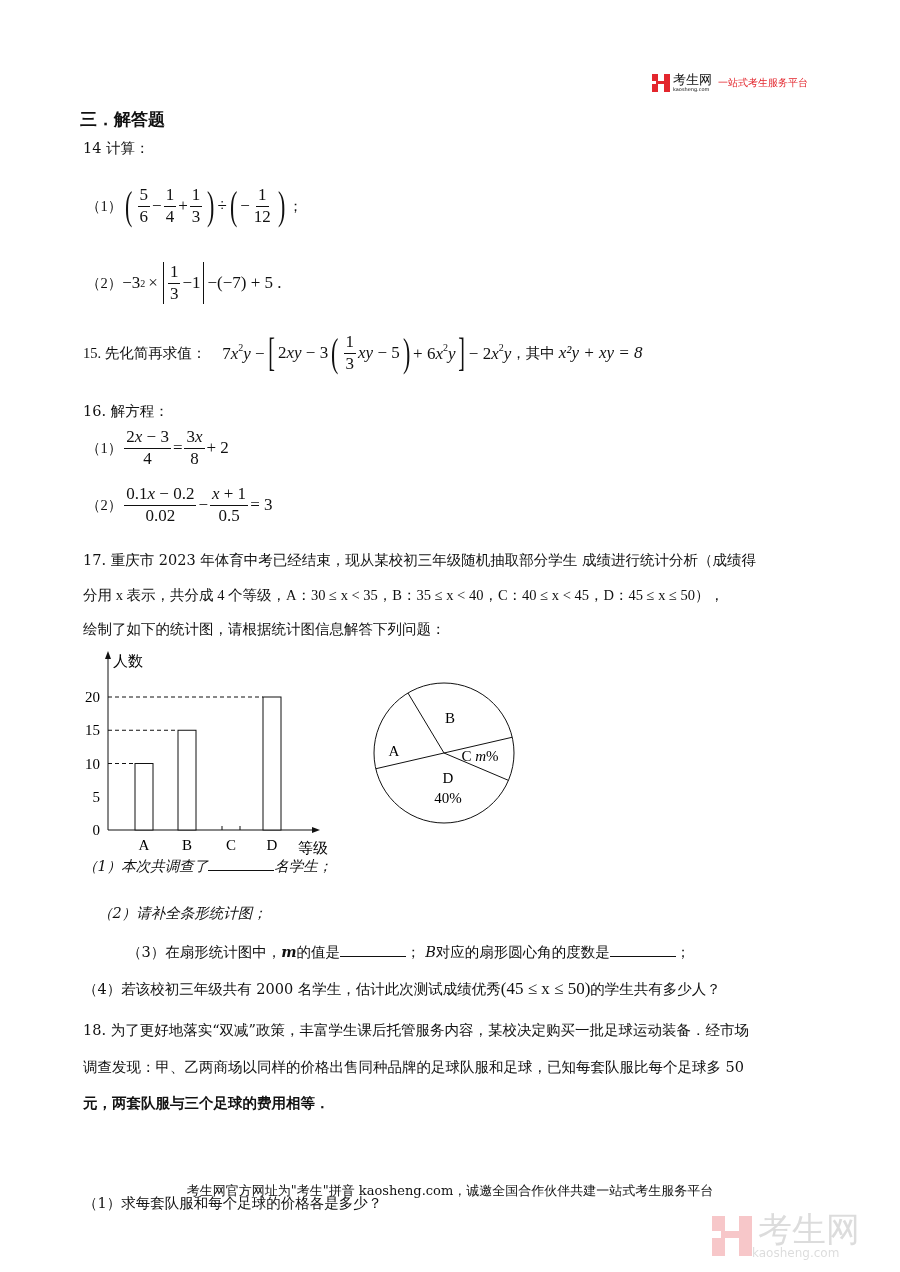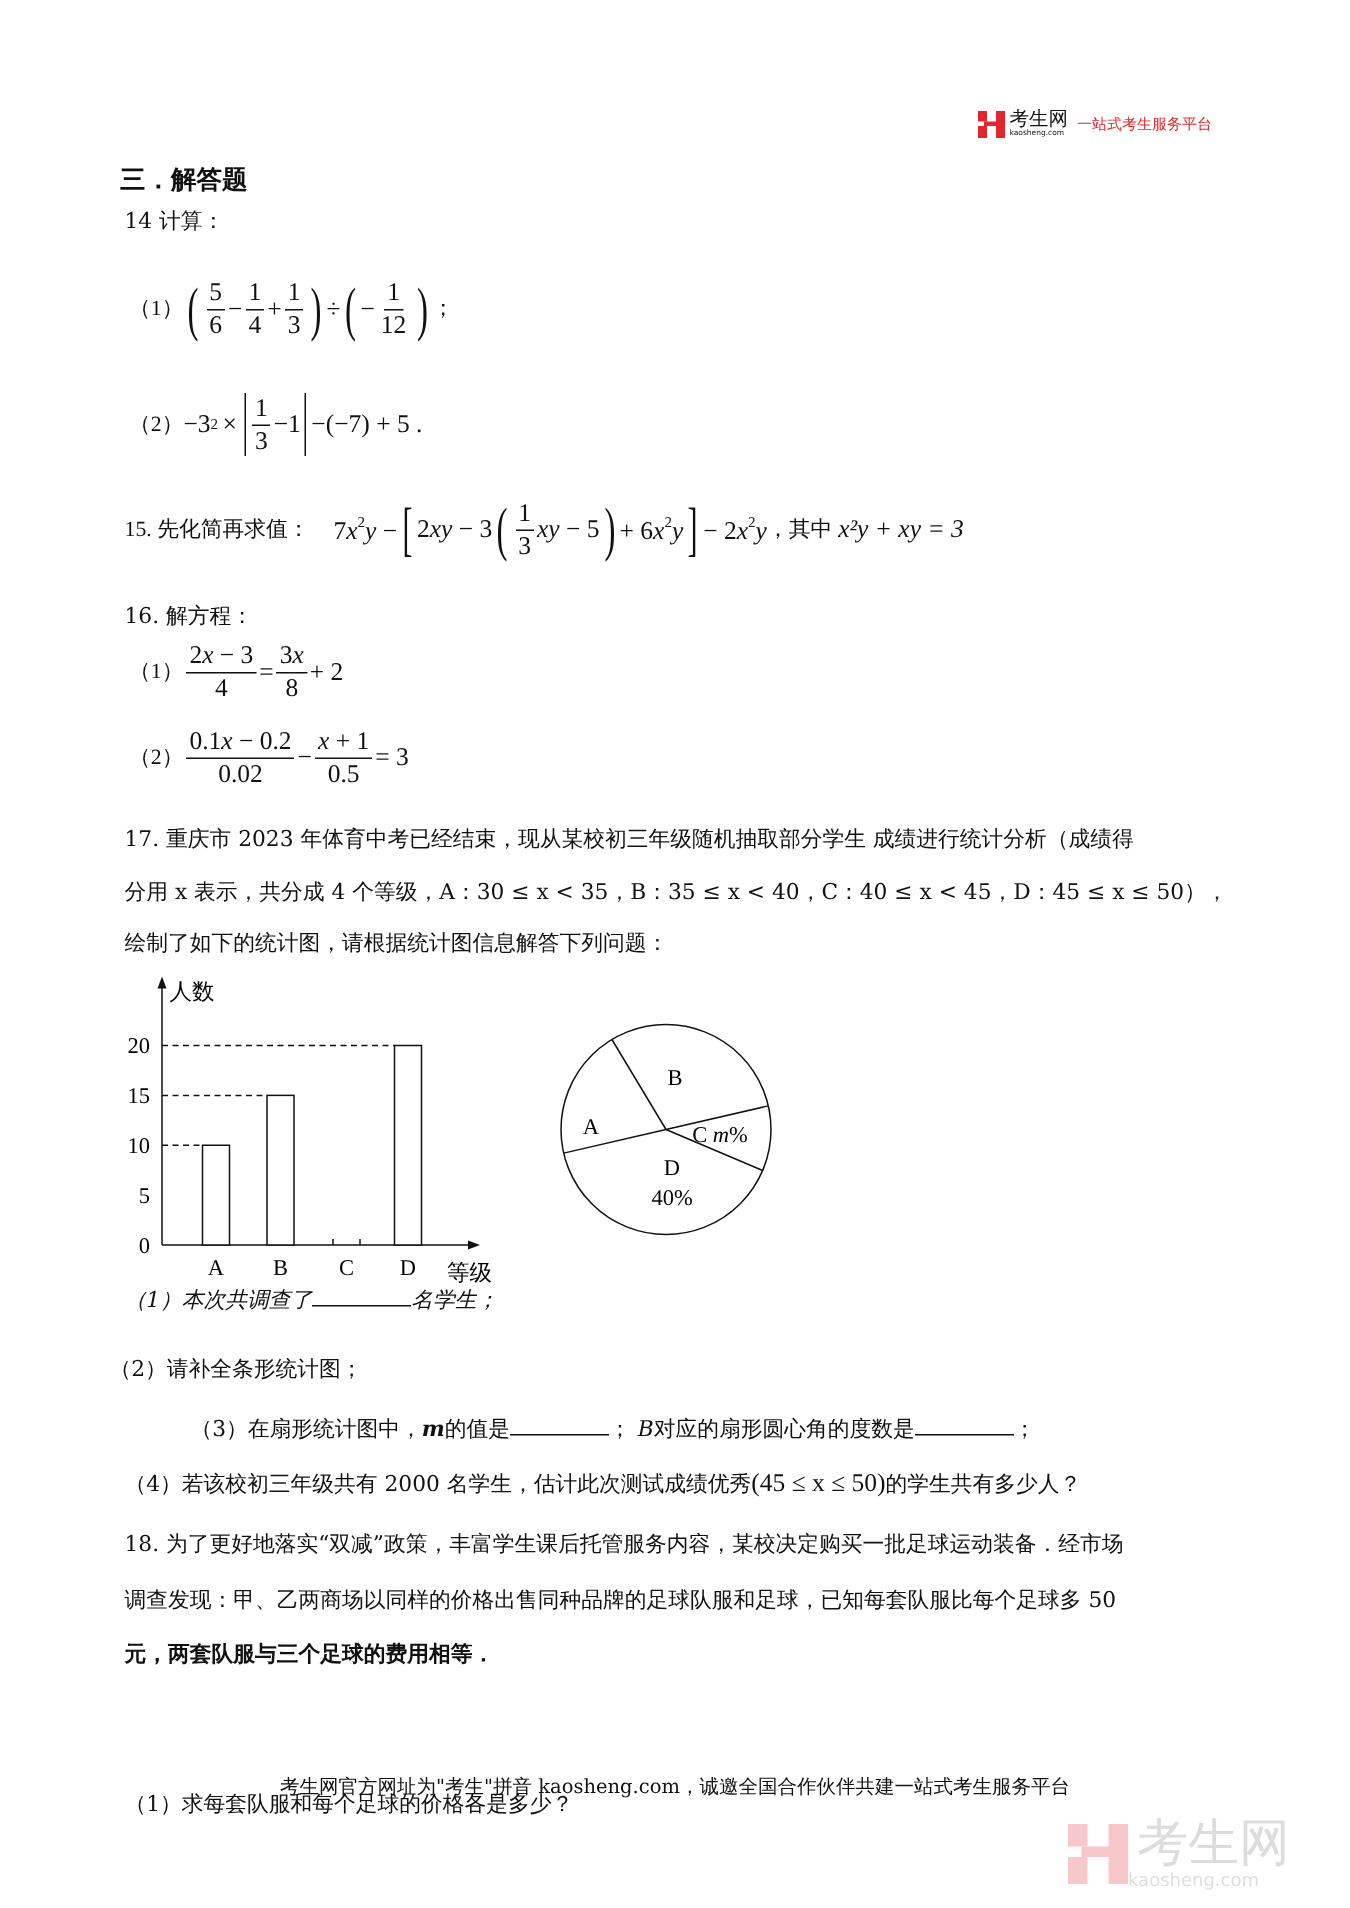--- a/index.html
+++ b/index.html
@@ -105,21 +105,21 @@
   <span class="frac">
       <span class="num">1</span>
       <span class="den">3</span>
     </span>
   <span><span class="it">xy</span> − 5</span>
   <span class="big">)</span>
   <span>+ 6<span class="it">x</span><span class="sup">2</span><span class="it">y</span></span>
   <span class="big" style="transform:scaleX(0.5)">]</span>
   <span>− 2<span class="it">x</span><span class="sup">2</span><span class="it">y</span></span>
   <span class="txt">，其中</span>
-  <span class="it" style="margin-left:4px">x²y + xy = 3</span>
+  <span class="it" style="margin-left:4px">x²y + xy = 8</span>
 </div>
 
 <div class="abs txt" style="left:83px;top:404px;">16. 解方程：</div>
 <div class="abs math" style="left:86px;top:428px;display:flex;align-items:center;">
   <span class="txt">（1）</span>
   <span class="frac">
       <span class="num">2<span class="it">x</span> − 3</span>
       <span class="den">4</span>
     </span>
   <span>=</span>
@@ -137,21 +137,21 @@
     </span>
   <span>−</span>
   <span class="frac">
       <span class="num"><span class="it">x</span> + 1</span>
       <span class="den">0.5</span>
     </span>
   <span>= 3</span>
 </div>
 
 <div class="abs txt" style="left:83px;top:553px;">17. 重庆市 2023 年体育中考已经结束，现从某校初三年级随机抽取部分学生   成绩进行统计分析（成绩得</div>
-<div class="abs txt" style="left:83px;top:588px;">分用 x 表示，共分成 4 个等级，A：30 ≤ x &lt; 35，B：35 ≤ x &lt; 40，C：40 ≤ x &lt; 45，D：45 ≤ x ≤ 50），</div>
+<div class="abs txt" style="left:83px;top:588px;font-family:Liberation Serif, serif;">分用 x 表示，共分成 4 个等级，A：30 ≤ x &lt; 35，B：35 ≤ x &lt; 40，C：40 ≤ x &lt; 45，D：45 ≤ x ≤ 50），</div>
 <div class="abs txt" style="left:83px;top:622px;">绘制了如下的统计图，请根据统计图信息解答下列问题：</div>
 
 <svg class="abs" style="left:80px;top:645px;" width="260" height="215" id="barchart">
   <defs>
     <marker id="arr" markerWidth="8" markerHeight="8" refX="4" refY="4" orient="auto">
       <path d="M0,1 L8,4 L0,7 Z" fill="#111"></path>
     </marker>
   </defs>
   <line x1="28" y1="185" x2="28" y2="10" stroke="#111" stroke-width="1" marker-end="url(#arr)"></line>
   <line x1="28" y1="185" x2="236" y2="185" stroke="#111" stroke-width="1" marker-end="url(#arr)"></line>
@@ -189,21 +189,21 @@
       <text x="90" y="53" font-size="15" text-anchor="middle">B</text>
       <text x="120" y="91" font-size="15" text-anchor="middle"><tspan>C </tspan><tspan font-style="italic">m</tspan><tspan>%</tspan></text>
       <text x="88" y="113" font-size="15" text-anchor="middle">D</text>
       <text x="88" y="133" font-size="15" text-anchor="middle">40%</text>
     </g>
 </svg>
 
 <div class="abs txt" style="left:83px;top:856px;font-style:italic;">
   <span>（1）本次共调查了</span><span class="blank"></span><span>名学生；</span>
 </div>
-<div class="abs txt" style="left:73px;top:906px;">（2）请补全条形统计图；</div>
+<div class="abs txt" style="left:98px;top:906px;font-style:italic;">（2）请补全条形统计图；</div>
 <div class="abs txt" style="left:83px;top:942px;margin-left:44px;">
   <span>（3）在扇形统计图中，</span><span class="it" style="font-weight:bold">m</span><span>的值是</span><span class="blank"></span><span>；</span>
   <span class="it">B</span><span>对应的扇形圆心角的度数是</span><span class="blank"></span><span>；</span>
 </div>
 <div class="abs txt" style="left:83px;top:980px;">
   <span>（4）若该校初三年级共有 2000 名学生，估计此次测试成绩优秀</span><span class="math">(45 ≤ x ≤ 50)</span><span>的学生共有多少人？</span>
 </div>
 
 <div class="abs txt" style="left:83px;top:1023px;">18. 为了更好地落实“双减”政策，丰富学生课后托管服务内容，某校决定购买一批足球运动装备．经市场</div>
 <div class="abs txt" style="left:83px;top:1060px;">调查发现：甲、乙两商场以同样的价格出售同种品牌的足球队服和足球，已知每套队服比每个足球多 50</div>

